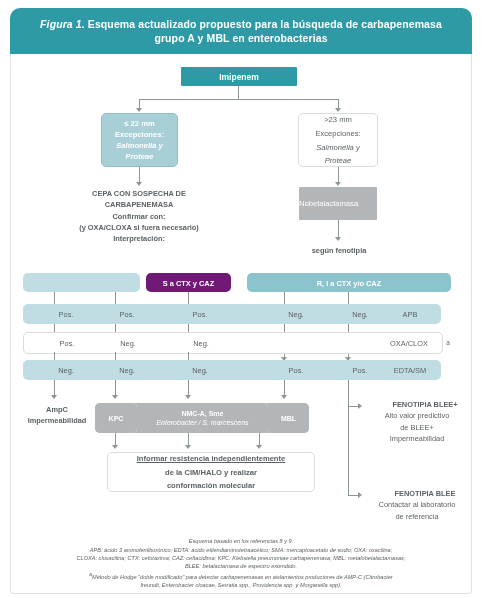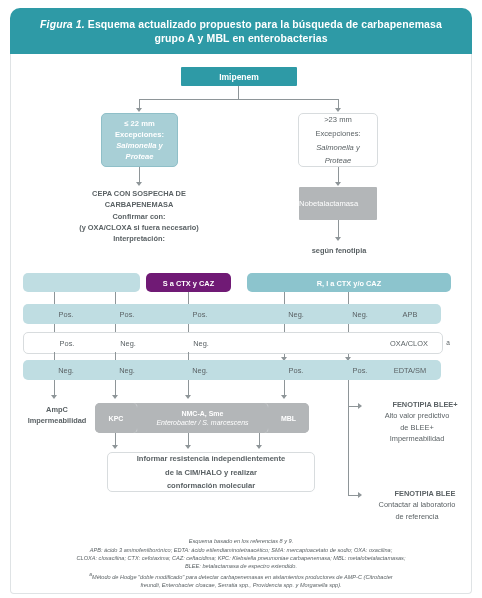--- a/index.html
+++ b/index.html
@@ -255,21 +255,21 @@
       </div>
 
       <div class="vline" style="left:104px;top:379px;height:14px;"></div>
       <div class="arrow-d" style="left:101px;top:391px;"></div>
       <div class="vline" style="left:177px;top:379px;height:14px;"></div>
       <div class="arrow-d" style="left:174px;top:391px;"></div>
       <div class="vline" style="left:248px;top:379px;height:14px;"></div>
       <div class="arrow-d" style="left:245px;top:391px;"></div>
 
       <div class="node box-white" style="left:96px;top:398px;width:208px;height:40px;">
-        <span style="font-weight:bold;">Informar resistencia independientemente</span>
+        <span style="font-weight:bold;text-decoration:underline;">Informar resistencia independientemente</span>
         <span style="font-weight:bold;">de la CIM/HALO y realizar</span>
         <span style="font-weight:bold;">conformación molecular</span>
       </div>
 
       <div class="vline" style="left:337px;top:326px;height:115px;"></div>
 
       <div class="hline" style="left:337px;top:352px;width:11px;"></div>
       <div class="arrow-r" style="left:347px;top:349px;"></div>
 
       <div class="hline" style="left:337px;top:441px;width:11px;"></div>

